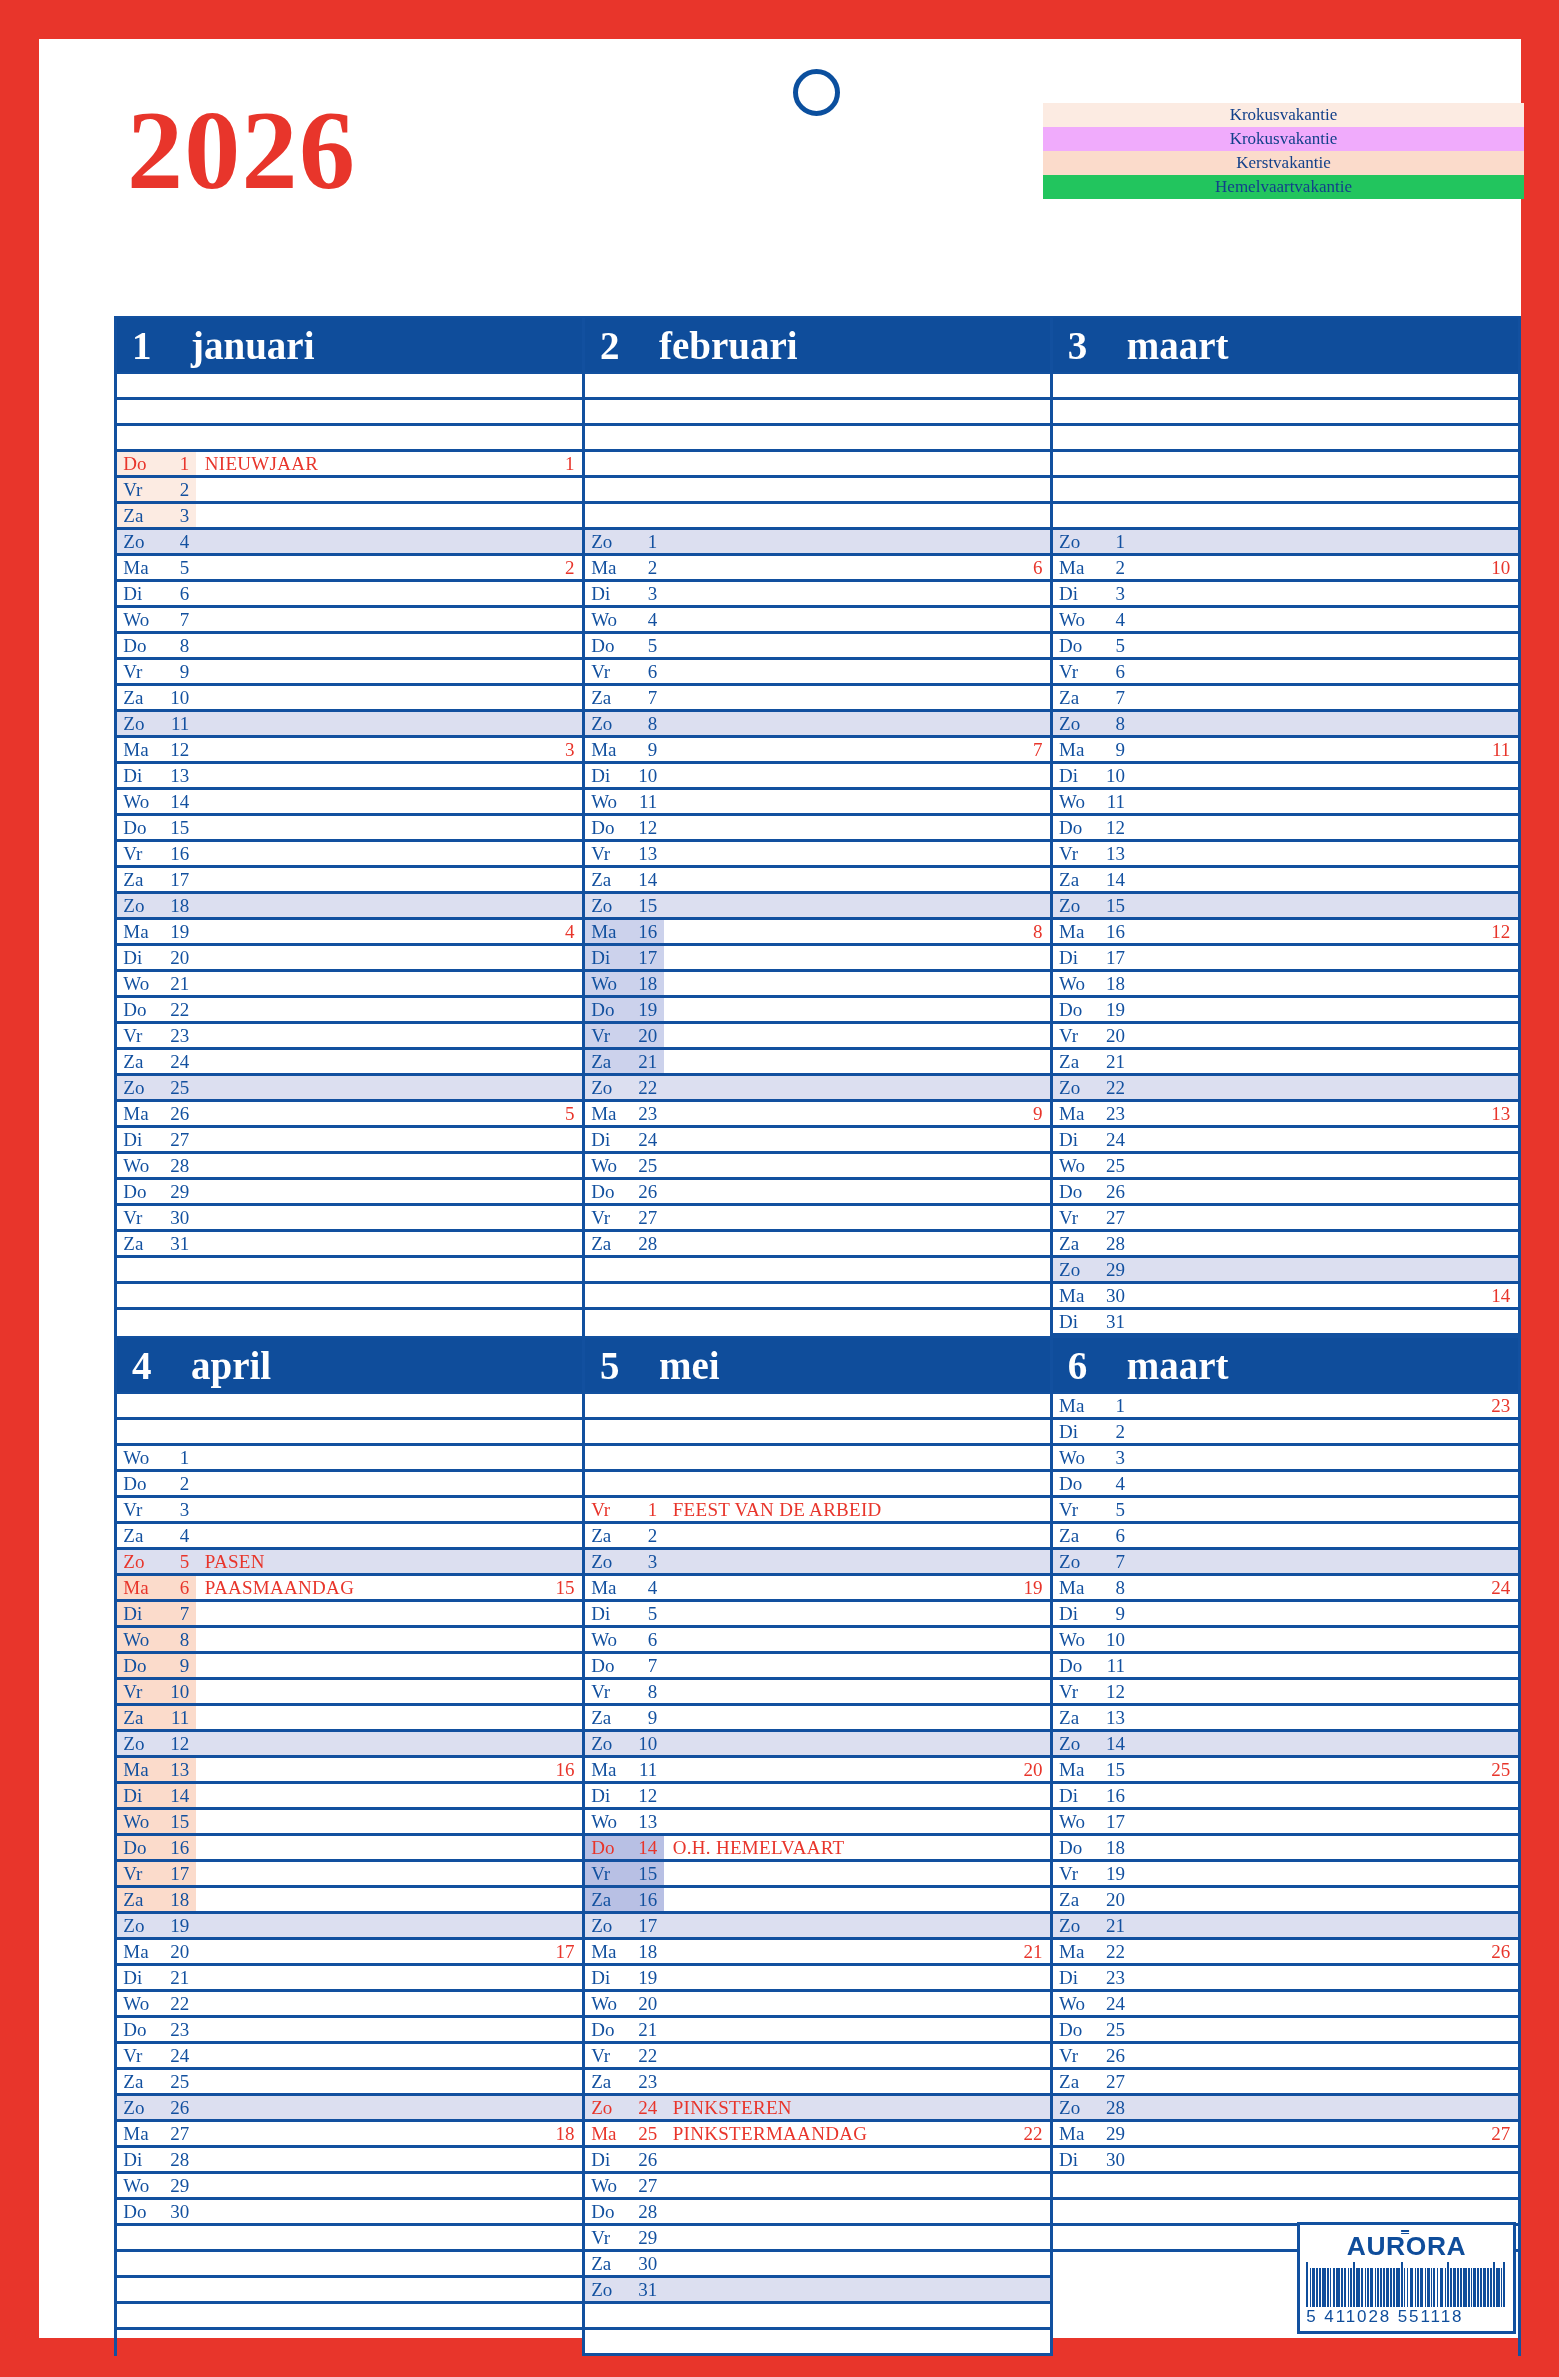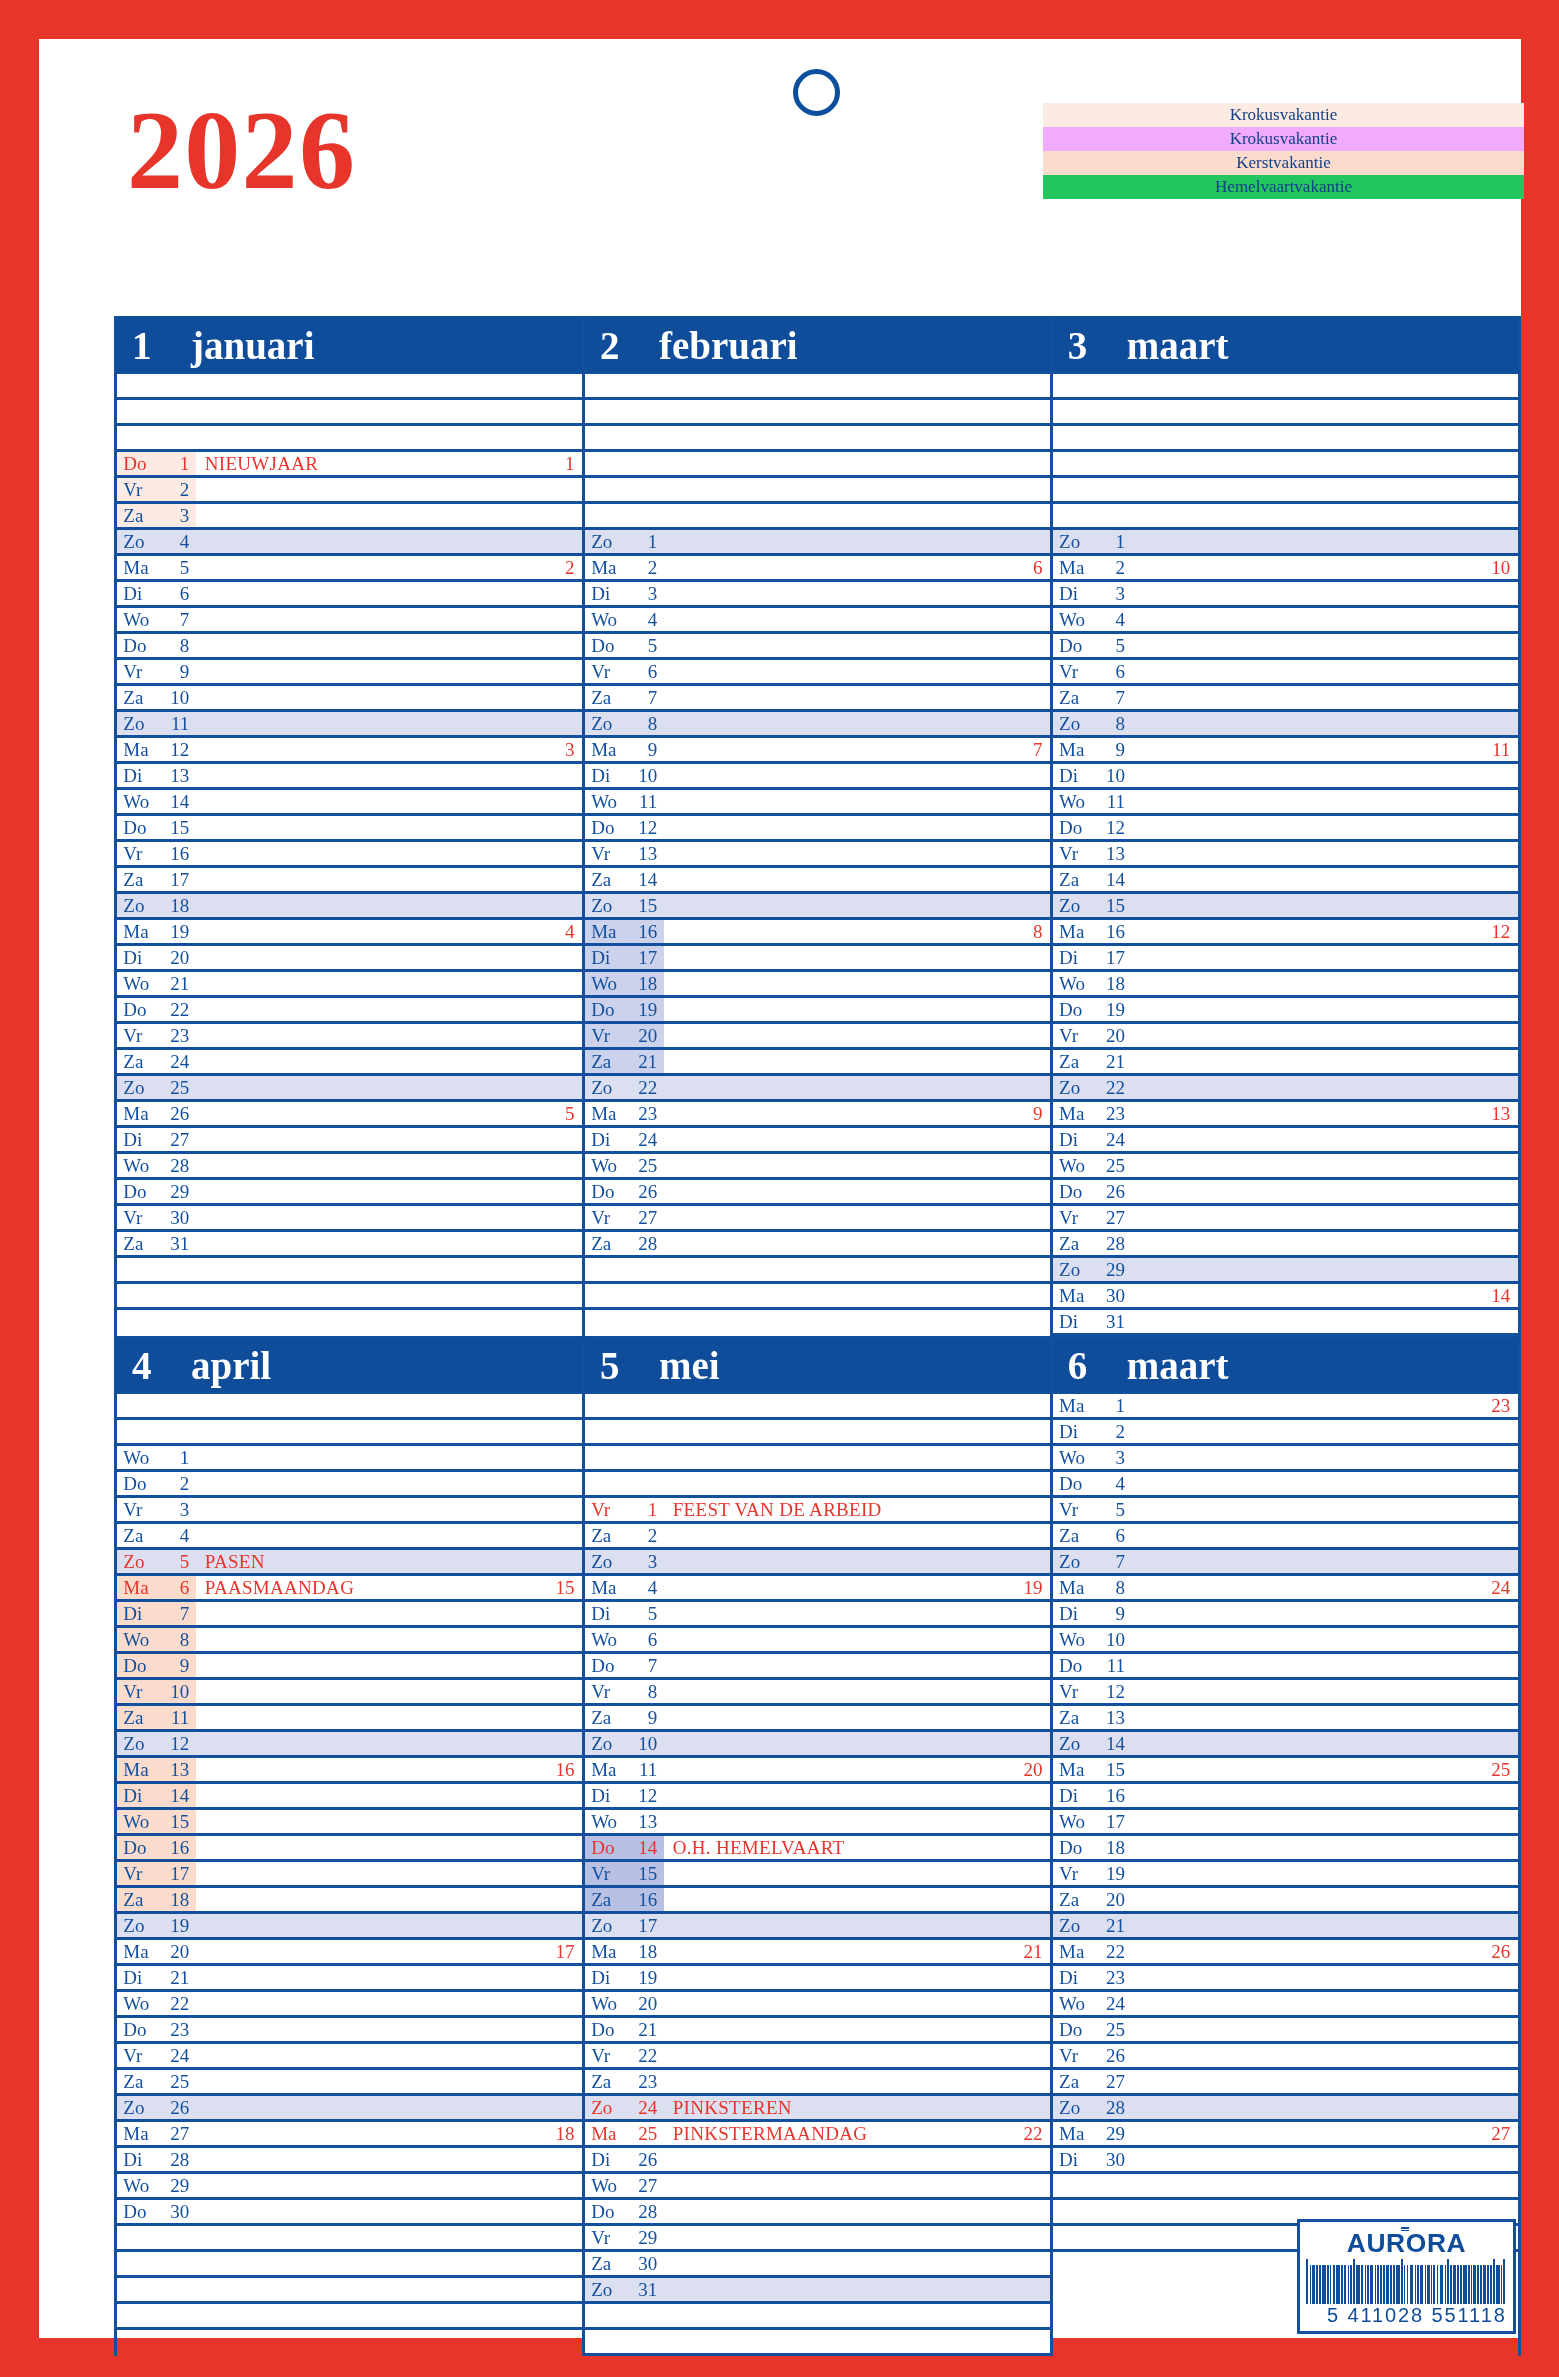--- a/index.html
+++ b/index.html
@@ -130,21 +130,21 @@
   }
   #logotext{
     font-family:"Liberation Sans","DejaVu Sans",sans-serif;
     font-weight:bold;font-size:26.4px;color:#0f4d9b;
     letter-spacing:0.6px;line-height:24px;
   }
   #bars{display:flex;align-items:flex-end;height:45px;margin-top:3.8px;justify-content:center;}
   #bars i{display:block;background:#0f4d9b;margin-right:1.3px;}
   #bcnum{
     font-family:"Liberation Sans","DejaVu Sans",sans-serif;
-    font-size:20px;color:#0f4d9b;text-align:right;
+    font-size:17px;color:#0f4d9b;text-align:left;
     letter-spacing:1.9px;margin-top:0.6px;
   }
 </style>
 </head>
 <body>
 
 <div id="page">
 
   <div id="punch"></div>
 

